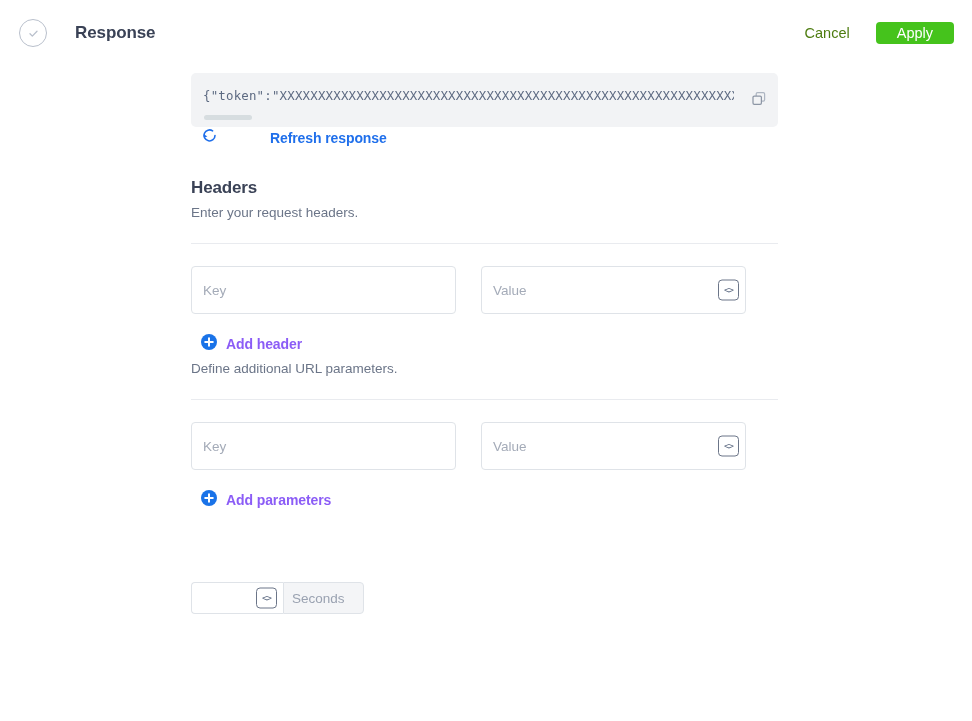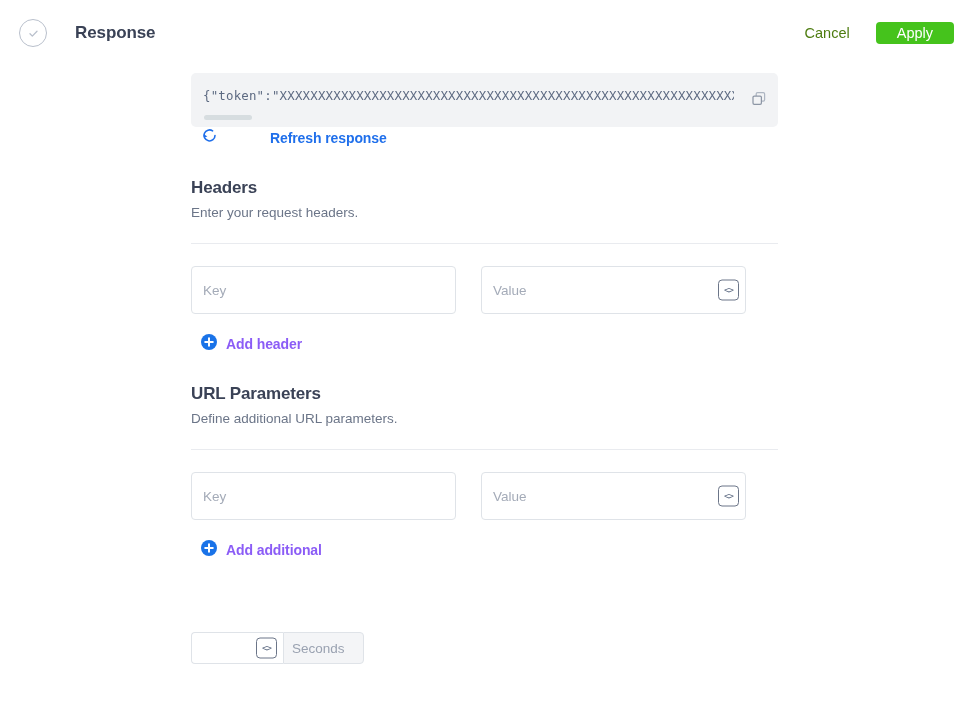--- a/index.html
+++ b/index.html
@@ -330,21 +330,20 @@
   <div class="link-row add">
     <span>
       <svg width="16" height="16" viewBox="0 0 16 16" aria-hidden="true">
         <circle cx="8" cy="8" r="8" fill="#1a73e8"></circle>
         <path d="M8 4.2 V11.8 M4.2 8 H11.8" stroke="#ffffff" stroke-width="2" stroke-linecap="round"></path>
       </svg>
     </span>
     <span class="link-text blue2">Add header</span>
   </div>
 
-  <div class="section-title">URL Parameters</div>
   <div class="section-sub">Define additional URL parameters.</div>
   <div class="divider"></div>
 
   <div class="kv-row">
     <div class="field key">
       <input type="text" placeholder="Key" style="">
     </div>
     <div class="field value">
       <input type="text" placeholder="Value" style="">
       <span class="code-btn">
@@ -353,21 +352,21 @@
     </div>
   </div>
 
   <div class="link-row add">
     <span>
       <svg width="16" height="16" viewBox="0 0 16 16" aria-hidden="true">
         <circle cx="8" cy="8" r="8" fill="#1a73e8"></circle>
         <path d="M8 4.2 V11.8 M4.2 8 H11.8" stroke="#ffffff" stroke-width="2" stroke-linecap="round"></path>
       </svg>
     </span>
-    <span class="link-text blue2">Add additional</span>
+    <span class="link-text blue2">Add parameters</span>
   </div>
 
   <div class="ttl-wrap">
     <div class="ttl-group">
       <div class="ttl-input-wrap">
         <input type="text" placeholder="" style="">
         <span class="code-btn">
           <span class="code-glyph">&lt;&gt;</span>
         </span>
       </div>

